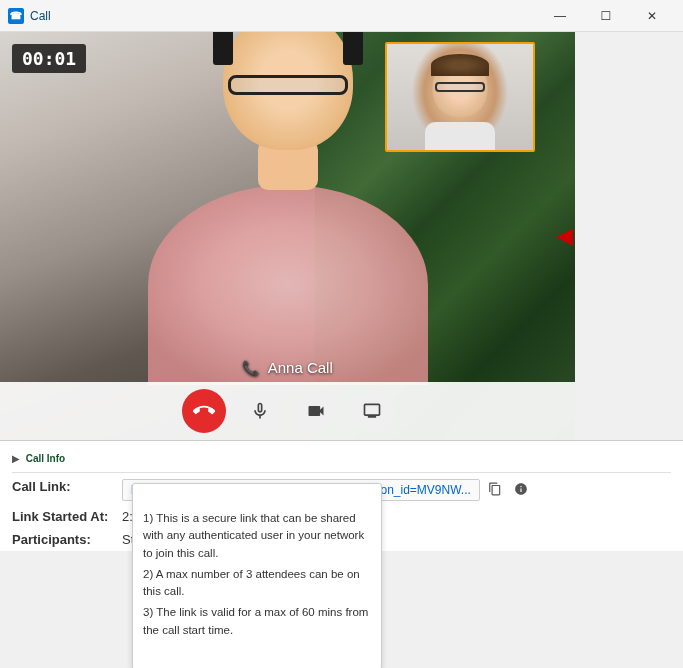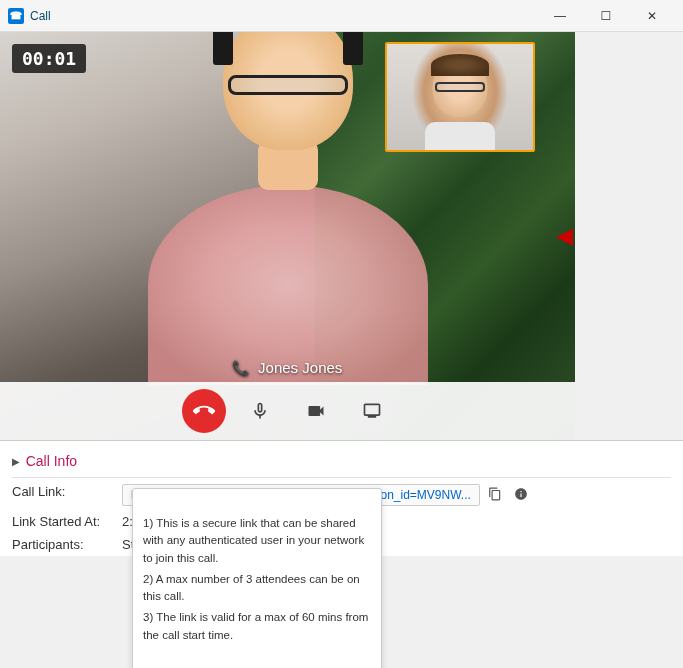--- a/index.html
+++ b/index.html
@@ -162,35 +162,36 @@
       align-items: center;
       gap: 6px;
       padding: 4px 0 6px 0;
       cursor: pointer;
     }
     .call-info-header .triangle {
       font-size: 10px;
       color: #555;
     }
     .call-info-label {
-      font-size: 14px;
-      font-weight: 400;
-      color: #be185d;
+      font-size: 10px;
+      font-weight: 700;
+      color: #14532d;
     }
 
     .info-row {
       display: flex;
       align-items: flex-start;
       padding: 4px 0;
       font-size: 13px;
     }
     .info-key {
       width: 110px;
       color: #333;
       flex-shrink: 0;
+      font-weight: bold;
     }
     .info-val {
       color: #333;
       flex: 1;
     }
 
     
     .call-link-row {
       display: flex;
       align-items: center;
@@ -299,21 +300,21 @@
 
         <div style="position:absolute;bottom:-10px;left:50%;transform:translateX(-50%);width:70px;height:30px;background:#e8e8e8;border-radius:10px 10px 0 0;"></div>
       </div>
     </div>
   </div>
 
   <div class="arrow-indicator" style="color:#cc0000;font-size:22px;">◀</div>
 
   <div class="name-bar">
     <span class="phone-icon-small">📞</span>
-    <span>Jones Jones</span>
+    <span>Anna Call</span>
   </div>
 
   <div class="controls-bar">
     <button class="ctrl-btn hangup" title="Hang up">
       <svg width="22" height="22" viewBox="0 0 24 24" fill="white">
         <path d="M6.6 10.8c1.4 2.8 3.8 5.1 6.6 6.6l2.2-2.2c.3-.3.7-.4 1-.2 1.1.4 2.3.6 3.6.6.6 0 1 .4 1 1V20c0 .6-.4 1-1 1-9.4 0-17-7.6-17-17 0-.6.4-1 1-1h3.5c.6 0 1 .4 1 1 0 1.3.2 2.5.6 3.6.1.3 0 .7-.2 1L6.6 10.8z" transform="rotate(135 12 12)"></path>
       </svg>
     </button>
     <button class="ctrl-btn" title="Mute">
       <svg width="20" height="20" viewBox="0 0 24 24" fill="#444">

